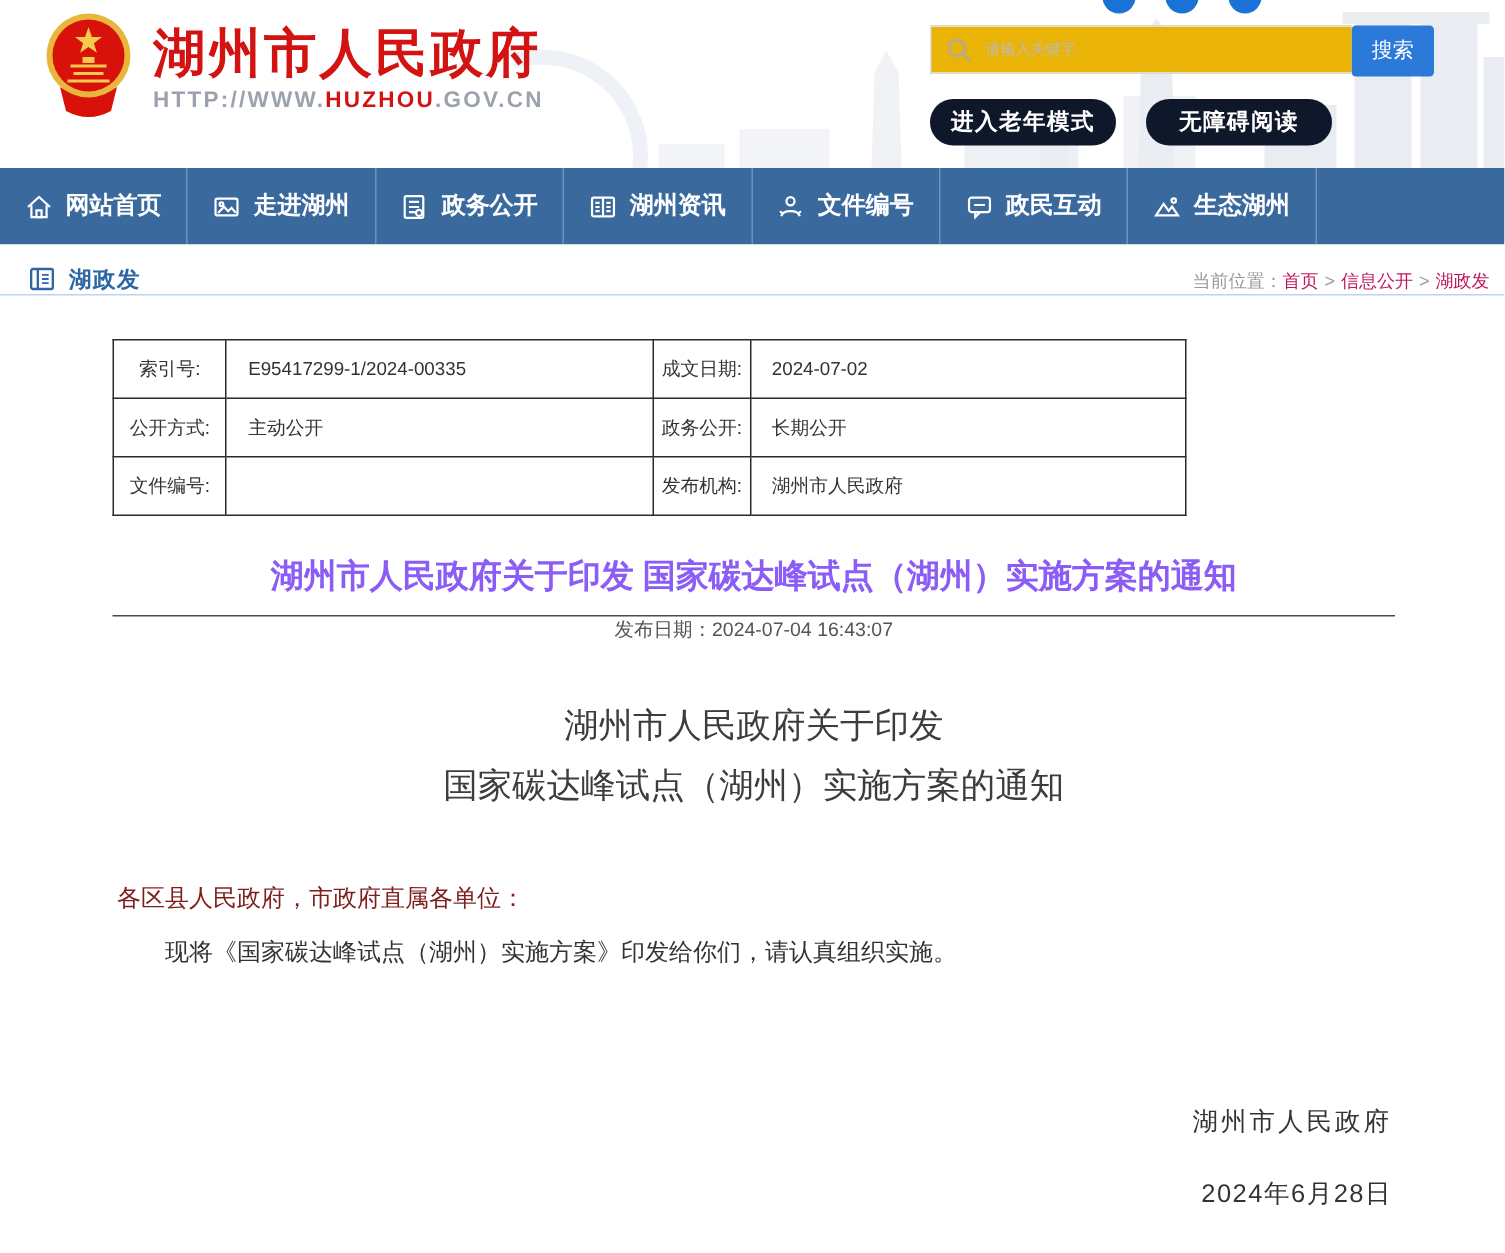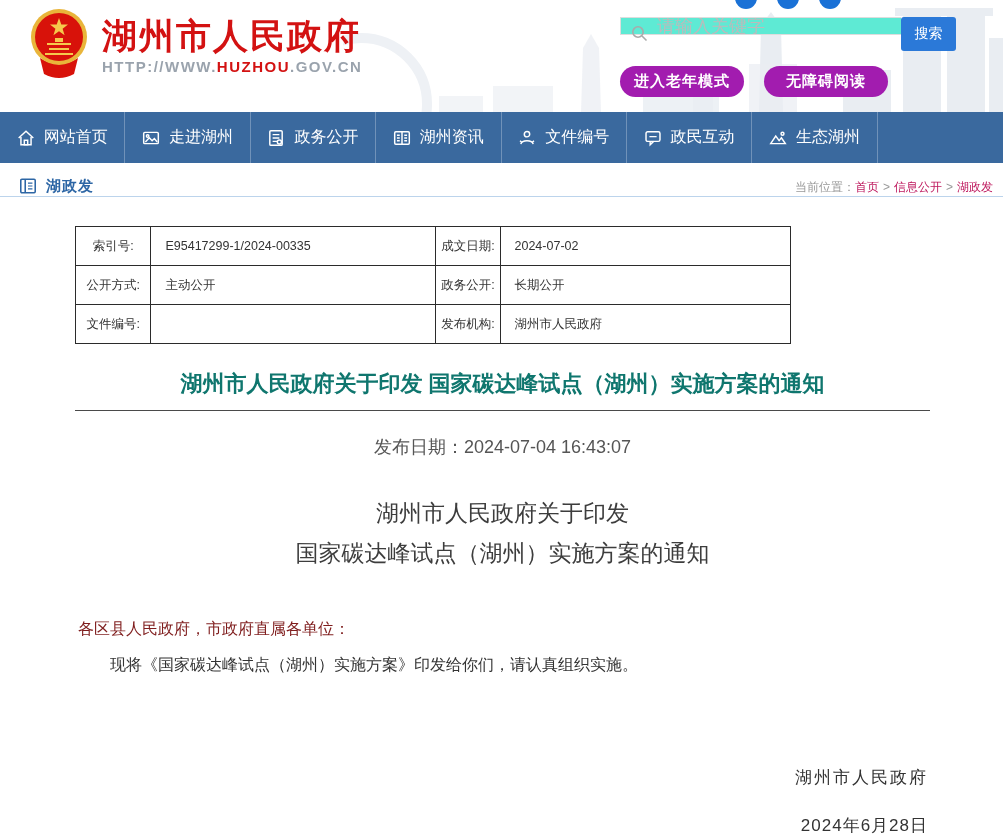--- a/index.html
+++ b/index.html
@@ -14,63 +14,63 @@
   .social-dot { position:absolute; top:-13px; width:22px; height:22px; border-radius:50%; background:#1a71d6; z-index:3; }
   .logo-wrap { position:absolute; left:28px; top:8px; display:flex; align-items:center; z-index:2; }
   .emblem { width:62px; height:74px; }
   .logo-text { margin-left:12px; }
   .site-name { font-size:35px; font-weight:bold; color:#d31212; letter-spacing:2px; line-height:40px; }
   .site-url { margin-top:2px; font-size:15px; font-weight:bold; color:#9aa3ad; letter-spacing:1.5px; }
   .site-url .hl { color:#d31212; }
   .search-row { position:absolute; left:620px; top:17px; width:336px; height:34px; display:flex; z-index:2; }
   .search-box { position:relative; flex:1; }
   .search-box input {
-    width:100%; height:18px; border:1px solid #ddd; border-right:none; outline:none;
-    padding:0 8px 0 36px; font-size:18px; color:#333; background:#5eead4;
+    width:100%; height:32px; border:1px solid #ddd; border-right:none; outline:none;
+    padding:0 8px 0 36px; font-size:10px; color:#333; background:#eab308;
     font-family:"Liberation Sans","DejaVu Sans",sans-serif;
   }
   .search-box input::placeholder { color:#bbb; }
   .search-glyph { position:absolute; left:11px; top:8px; }
   .search-btn {
     width:55px; height:34px; background:#2b79d8; color:#fff; border:none; font-size:14px;
     border-radius:3px; cursor:pointer; font-family:"Liberation Sans","DejaVu Sans",sans-serif;
   }
   .mode-buttons { position:absolute; left:620px; top:66px; display:flex; gap:20px; z-index:2; }
   .mode-btn {
-    width:124px; height:31px; border:none; border-radius:16px; background:#a21caf; color:#fff;
+    width:124px; height:31px; border:none; border-radius:16px; background:#0f172a; color:#fff;
     font-size:15px; font-weight:bold; letter-spacing:1px; cursor:pointer;
     font-family:"Liberation Sans","DejaVu Sans",sans-serif;
   }
   
   .nav { height:51px; background:#3a699e; display:grid; grid-template-columns:repeat(8,1fr); }
   .nav-item {
     display:flex; align-items:center; justify-content:center; gap:9px;
-    color:#fff; font-size:16px; font-weight:400; cursor:pointer;
+    color:#fff; font-size:16px; font-weight:700; cursor:pointer;
     border-right:1px solid rgba(255,255,255,0.28);
   }
   .nav-spacer { border-right:none; }
   
   .crumb-bar {
     height:34px; display:flex; align-items:flex-end; justify-content:space-between;
     padding:0 10px 0 18px; border-bottom:1px solid #bcd4ec; background:#fff;
   }
   .crumb-left { display:flex; align-items:center; gap:8px; }
   .crumb-left .sec-title { color:#2d66a5; font-size:15px; font-weight:600; letter-spacing:1px; }
   .crumb-right { font-size:12px; color:#999; }
   .crumb-right .crumb-link { color:#be185d; cursor:pointer; }
   .crumb-sep { margin:0 4px; }
   
   .content { width:855px; margin-left:75px; }
   table.meta { border-collapse:collapse; margin-top:29px; width:716px; }
   table.meta td { border:1px solid #2b2b2b; height:39px; font-size:12.5px; color:#333; background:#fff; }
   td.meta-label { text-align:center; }
   td.meta-value { padding-left:14px; text-align:left; }
-  .article-title { margin-top:25px; text-align:center; font-size:22px; font-weight:bold; color:#0f766e; }
+  .article-title { margin-top:25px; text-align:center; font-size:22px; font-weight:bold; color:#8b5cf6; }
   .title-rule { border:none; border-top:1px solid #4a4a4a; margin-top:11px; }
-  .pub-date { margin-top:24px; text-align:center; font-size:18px; color:#555; }
+  .pub-date { text-align:center; font-size:13px; color:#555; }
   .doc-heading { margin-top:34px; text-align:center; font-size:23px; color:#3d3d3d; line-height:40px; font-weight:400; }
   .para1 { margin-top:46px; font-size:16px; color:#7f1d1d; padding-left:3px; }
   .para2 { margin-top:15px; font-size:16px; color:#333; text-indent:35px; }
   .sig-name { margin-top:90px; text-align:right; font-size:17px; color:#333; letter-spacing:2px; padding-right:2px; }
   .sig-date { margin-top:25px; text-align:right; font-size:17px; color:#333; letter-spacing:1px; padding-right:2px; }
 </style>
 </head>
 <body>
 
 <div class="header">

